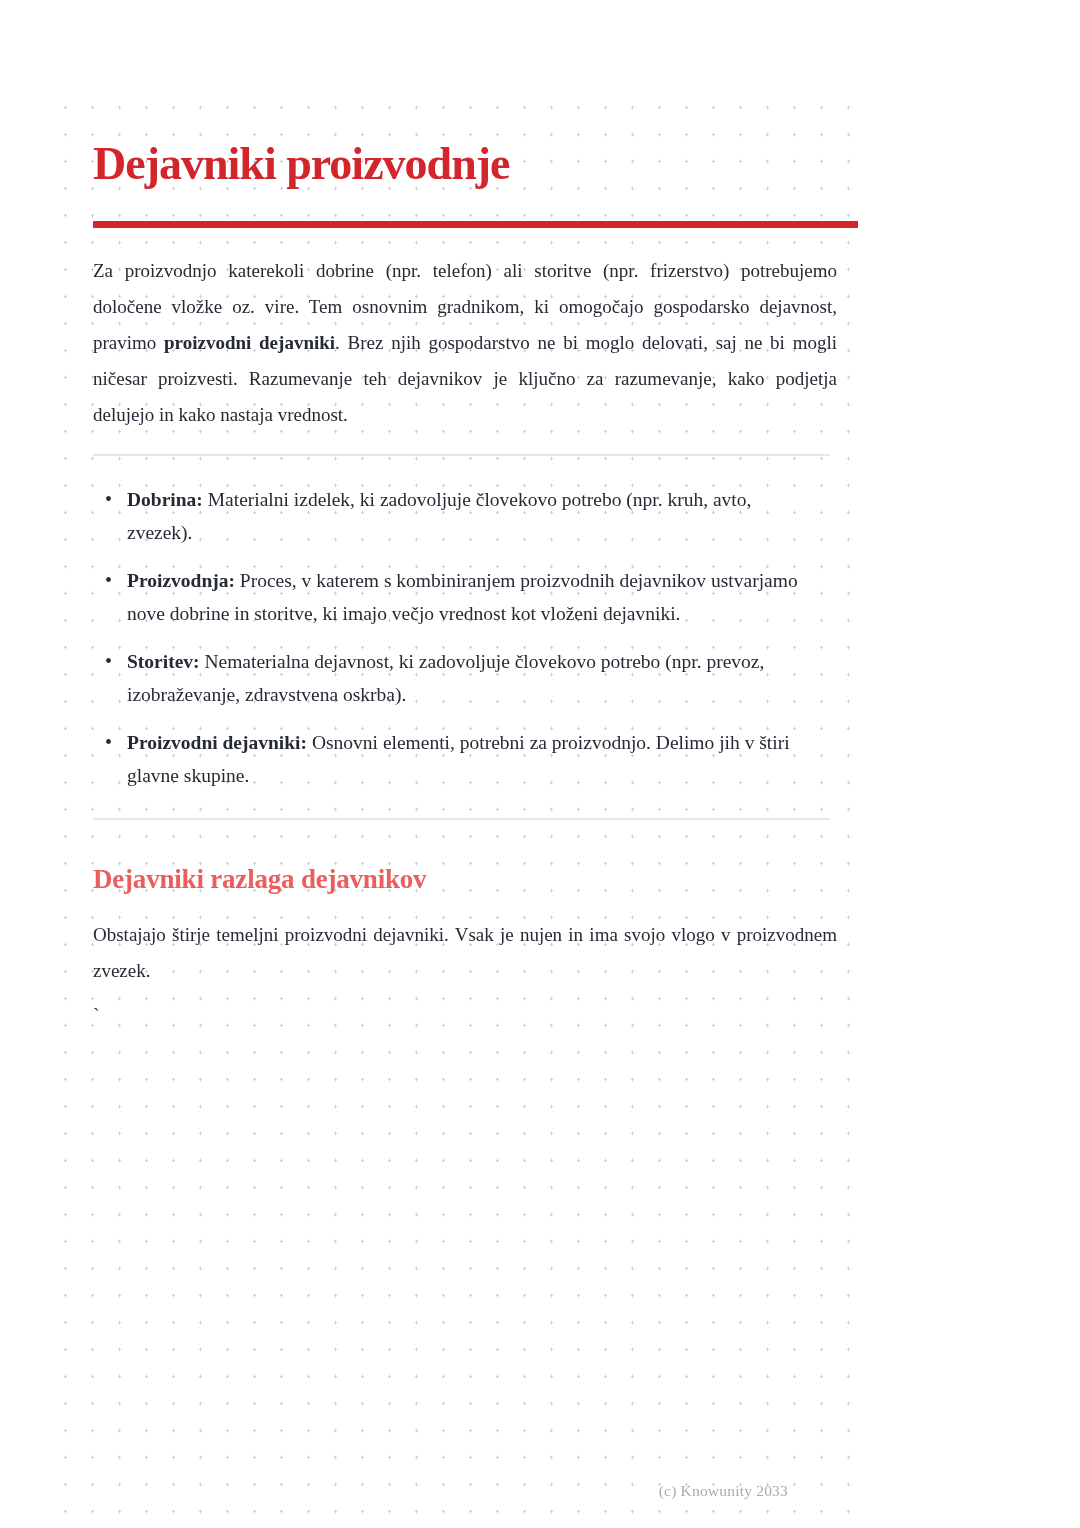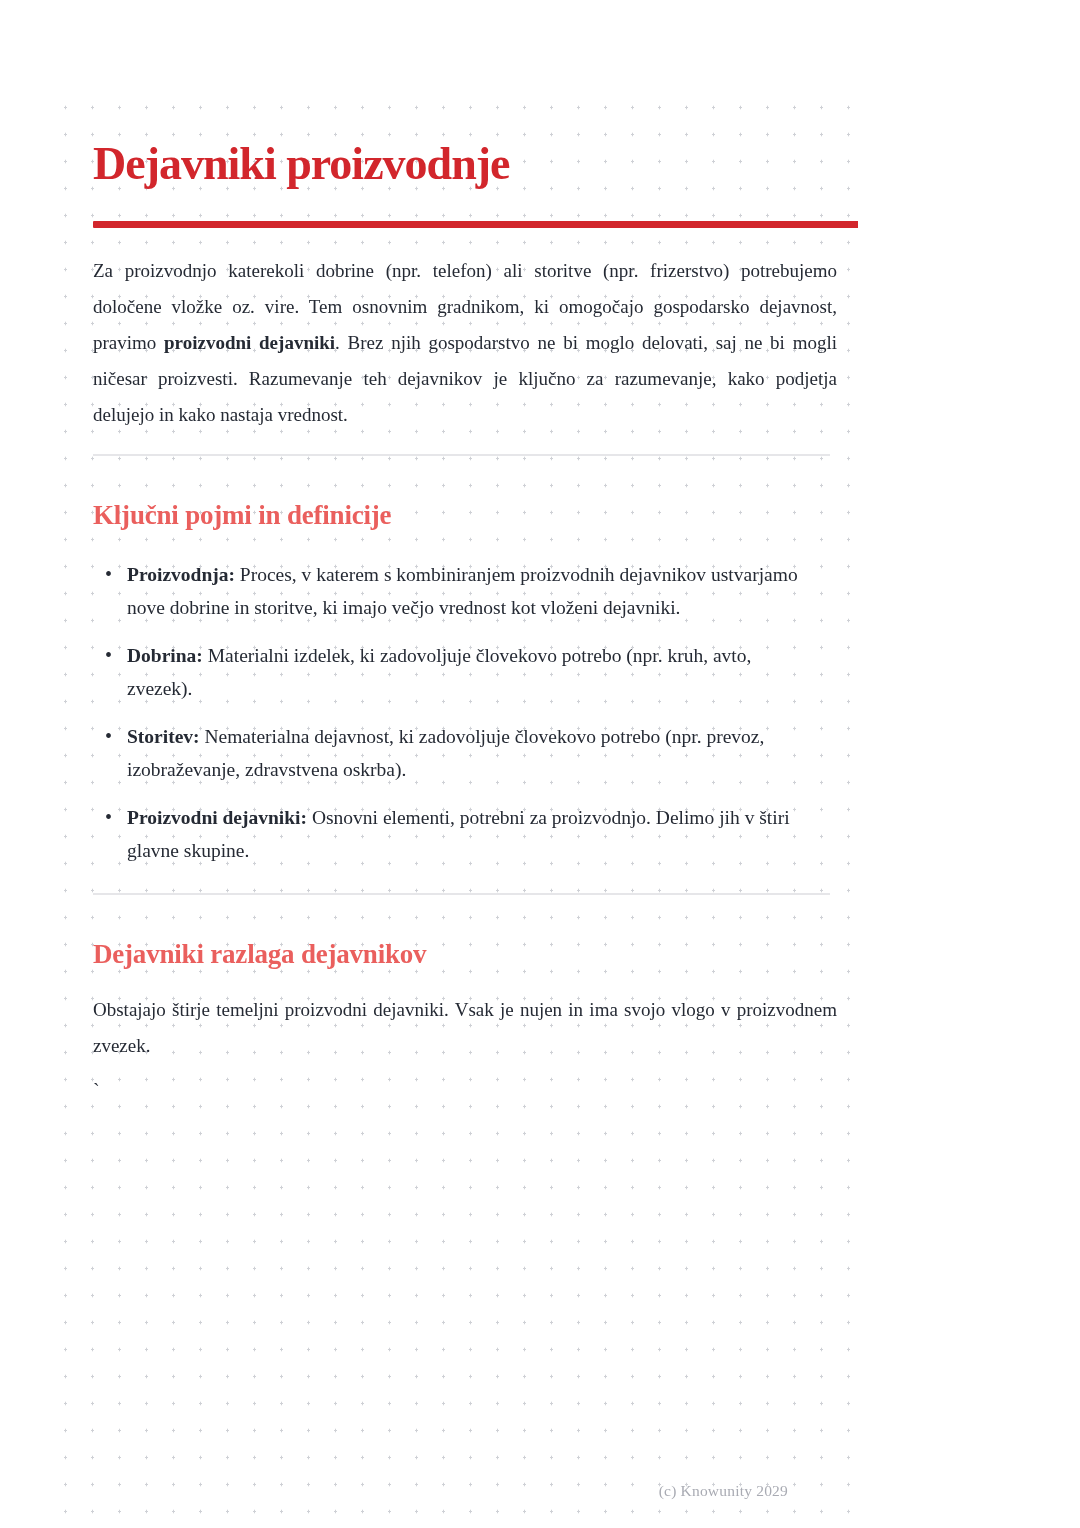--- a/index.html
+++ b/index.html
@@ -94,32 +94,31 @@
 
   <div class="content">
 
     <h1 class="doc-title">Dejavniki proizvodnje</h1>
     <div class="title-rule"></div>
 
     <p class="body-par"><span>Za proizvodnjo katerekoli dobrine (npr. telefon) ali storitve (npr. frizerstvo) potrebujemo določene vložke oz. vire. Tem osnovnim gradnikom, ki omogočajo gospodarsko dejavnost, pravimo </span><span class="b">proizvodni dejavniki</span><span>. Brez njih gospodarstvo ne bi moglo delovati, saj ne bi mogli ničesar proizvesti. Razumevanje teh dejavnikov je ključno za razumevanje, kako podjetja delujejo in kako nastaja vrednost.</span></p>
 
     <div class="divider"></div>
 
-    <h2 class="section-heading h-terms">Ključni pojmi in definicije</h2>
     <ul class="terms-list">
+        <li><span class="b">Dobrina:</span><span> Materialni izdelek, ki zadovoljuje človekovo potrebo (npr. kruh, avto, zvezek).</span></li>
         <li><span class="b">Proizvodnja:</span><span> Proces, v katerem s kombiniranjem proizvodnih dejavnikov ustvarjamo nove dobrine in storitve, ki imajo večjo vrednost kot vloženi dejavniki.</span></li>
-        <li><span class="b">Dobrina:</span><span> Materialni izdelek, ki zadovoljuje človekovo potrebo (npr. kruh, avto, zvezek).</span></li>
         <li><span class="b">Storitev:</span><span> Nematerialna dejavnost, ki zadovoljuje človekovo potrebo (npr. prevoz, izobraževanje, zdravstvena oskrba).</span></li>
         <li><span class="b">Proizvodni dejavniki:</span><span> Osnovni elementi, potrebni za proizvodnjo. Delimo jih v štiri glavne skupine.</span></li>
       </ul>
 
     <div class="divider divider2"></div>
 
     <h2 class="section-heading h-detail">Dejavniki razlaga dejavnikov</h2>
     <p class="body-par detail-par"><span>Obstajajo štirje temeljni proizvodni dejavniki. Vsak je nujen in ima svojo vlogo v proizvodnem zvezek.</span></p>
 
     <div class="stray">`</div>
 
   </div>
 
-  <div class="footer-note">(c) Knowunity 2029</div>
+  <div class="footer-note">(c) Knowunity 2033</div>
 
 </div>
 
 </body></html>

